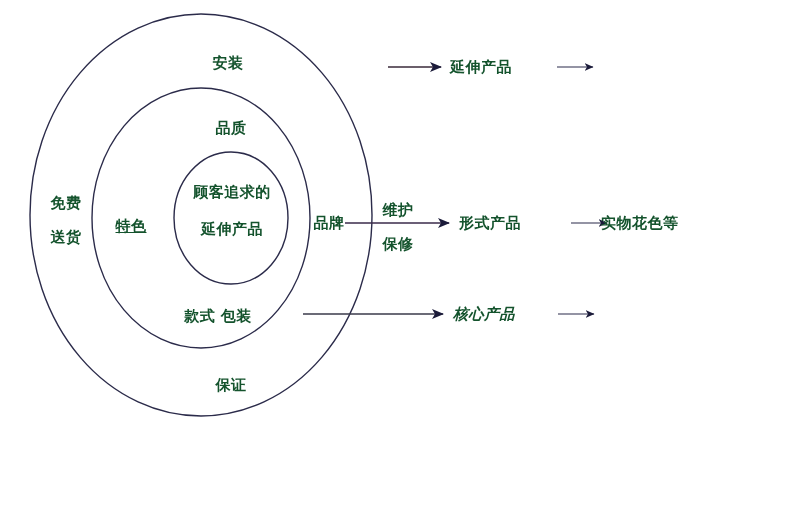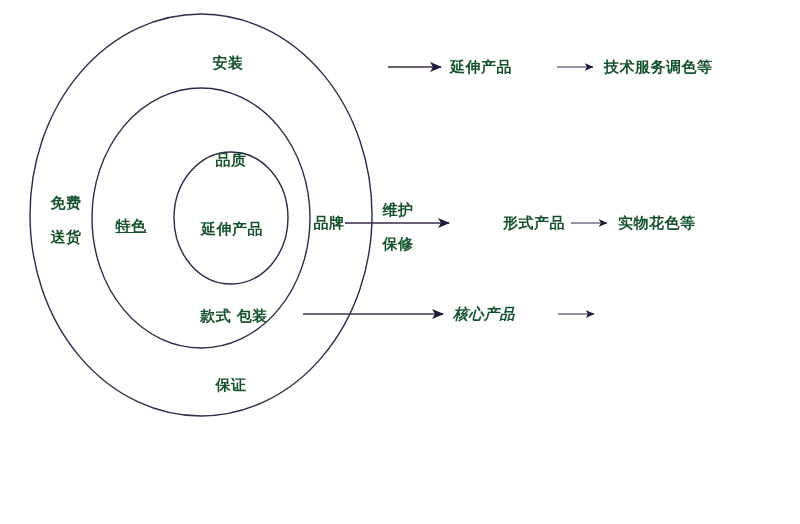--- a/index.html
+++ b/index.html
@@ -82,32 +82,32 @@
   <div class="lbl lbl-center" style="left:228px; top:63px;">安装</div>
 
   <div class="lbl lbl-center two-line" style="left:66px; top:220px;">免费
 送货</div>
 
   <div class="lbl lbl-center two-line" style="left:398px; top:227px;">维护
 保修</div>
 
   <div class="lbl lbl-center" style="left:231px; top:385px;">保证</div>
 
-  <div class="lbl lbl-center" style="left:231px; top:128px;margin-top:32px;">品质</div>
+  <div class="lbl lbl-center" style="left:231px; top:128px;">品质</div>
 
   <div class="lbl lbl-center" style="left:131px; top:226px;text-decoration:underline;">特色</div>
 
   <div class="lbl lbl-center" style="left:329px; top:223px;text-align:center;">品牌</div>
 
-  <div class="lbl lbl-center" style="left:234px; top:316px;">款式  包装</div>
+  <div class="lbl lbl-center" style="left:218px; top:316px;">款式  包装</div>
 
+  <div class="lbl lbl-center" style="left:232px; top:192px;">顾客追求的</div>
 
   <div class="lbl lbl-center" style="left:232px; top:229px;">延伸产品</div>
 
   <div class="lbl lbl-left" style="left:450px; top:67px;">延伸产品</div>
-  <div class="lbl lbl-left" style="left:604px; top:67px;">技术服务调色等</div>
 
-  <div class="lbl lbl-left" style="left:459px; top:223px;margin-left:44px;">形式产品</div>
-  <div class="lbl lbl-left" style="left:618px; top:223px;">实物花色等</div>
+  <div class="lbl lbl-left" style="left:459px; top:223px;">形式产品</div>
+  <div class="lbl lbl-left" style="left:601px; top:223px;">实物花色等</div>
 
   <div class="lbl lbl-left" style="left:453px; top:314px;font-style:italic;">核心产品</div>
 
 </div>
 
 </body></html>

